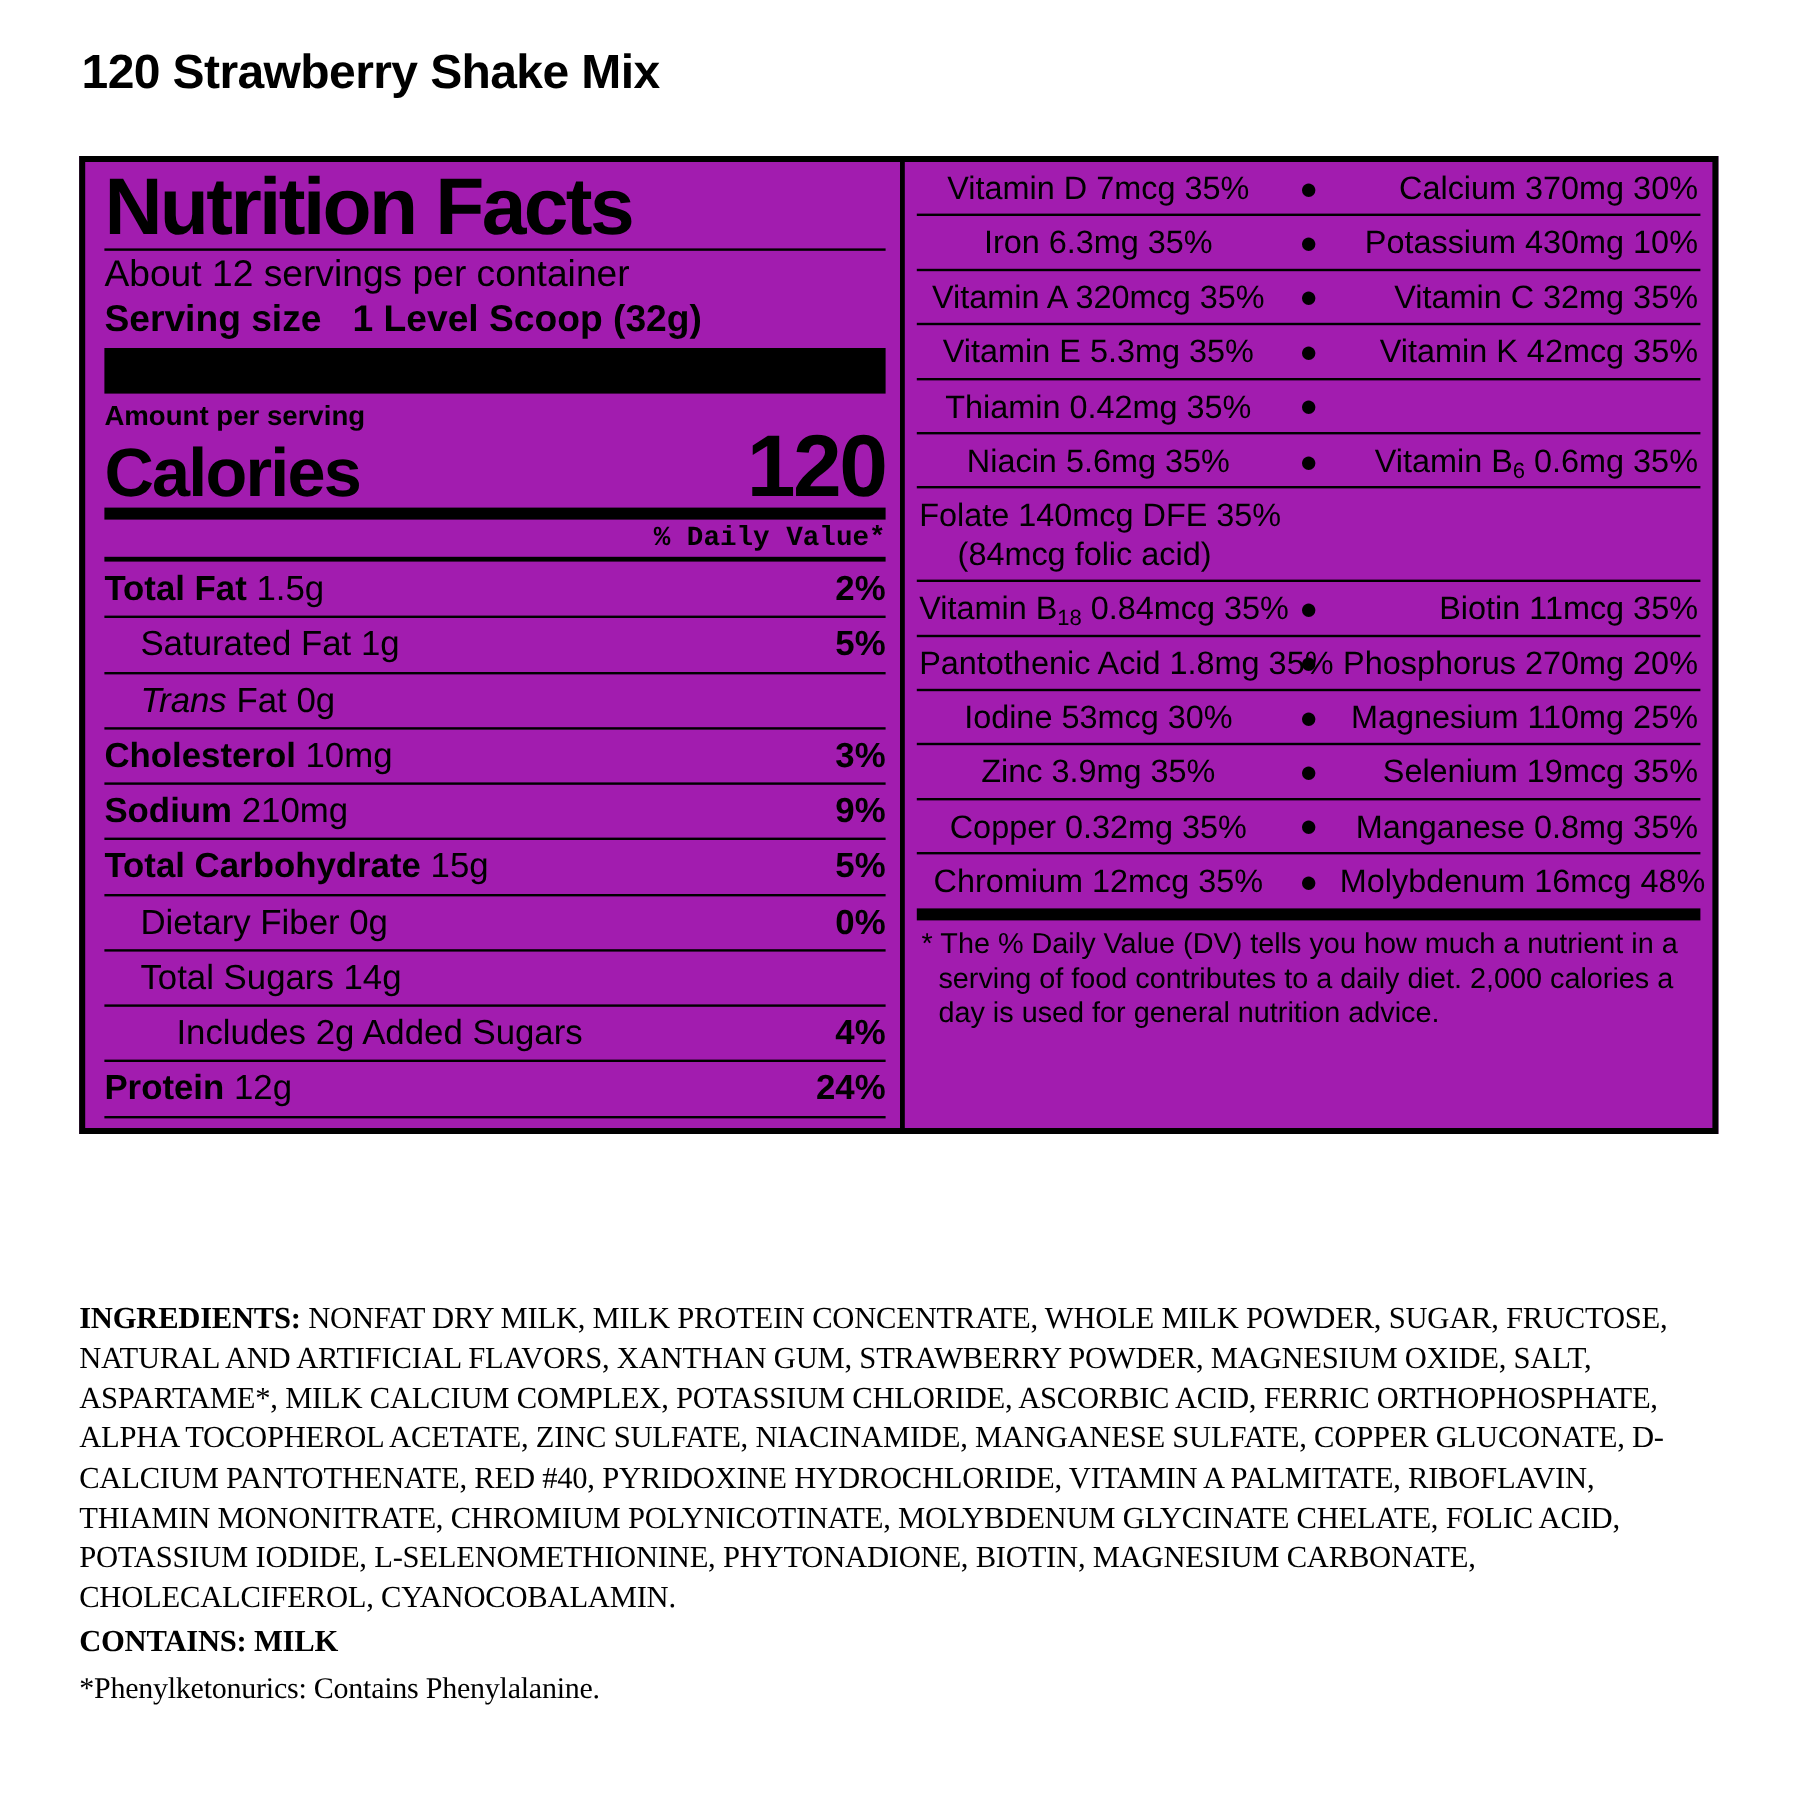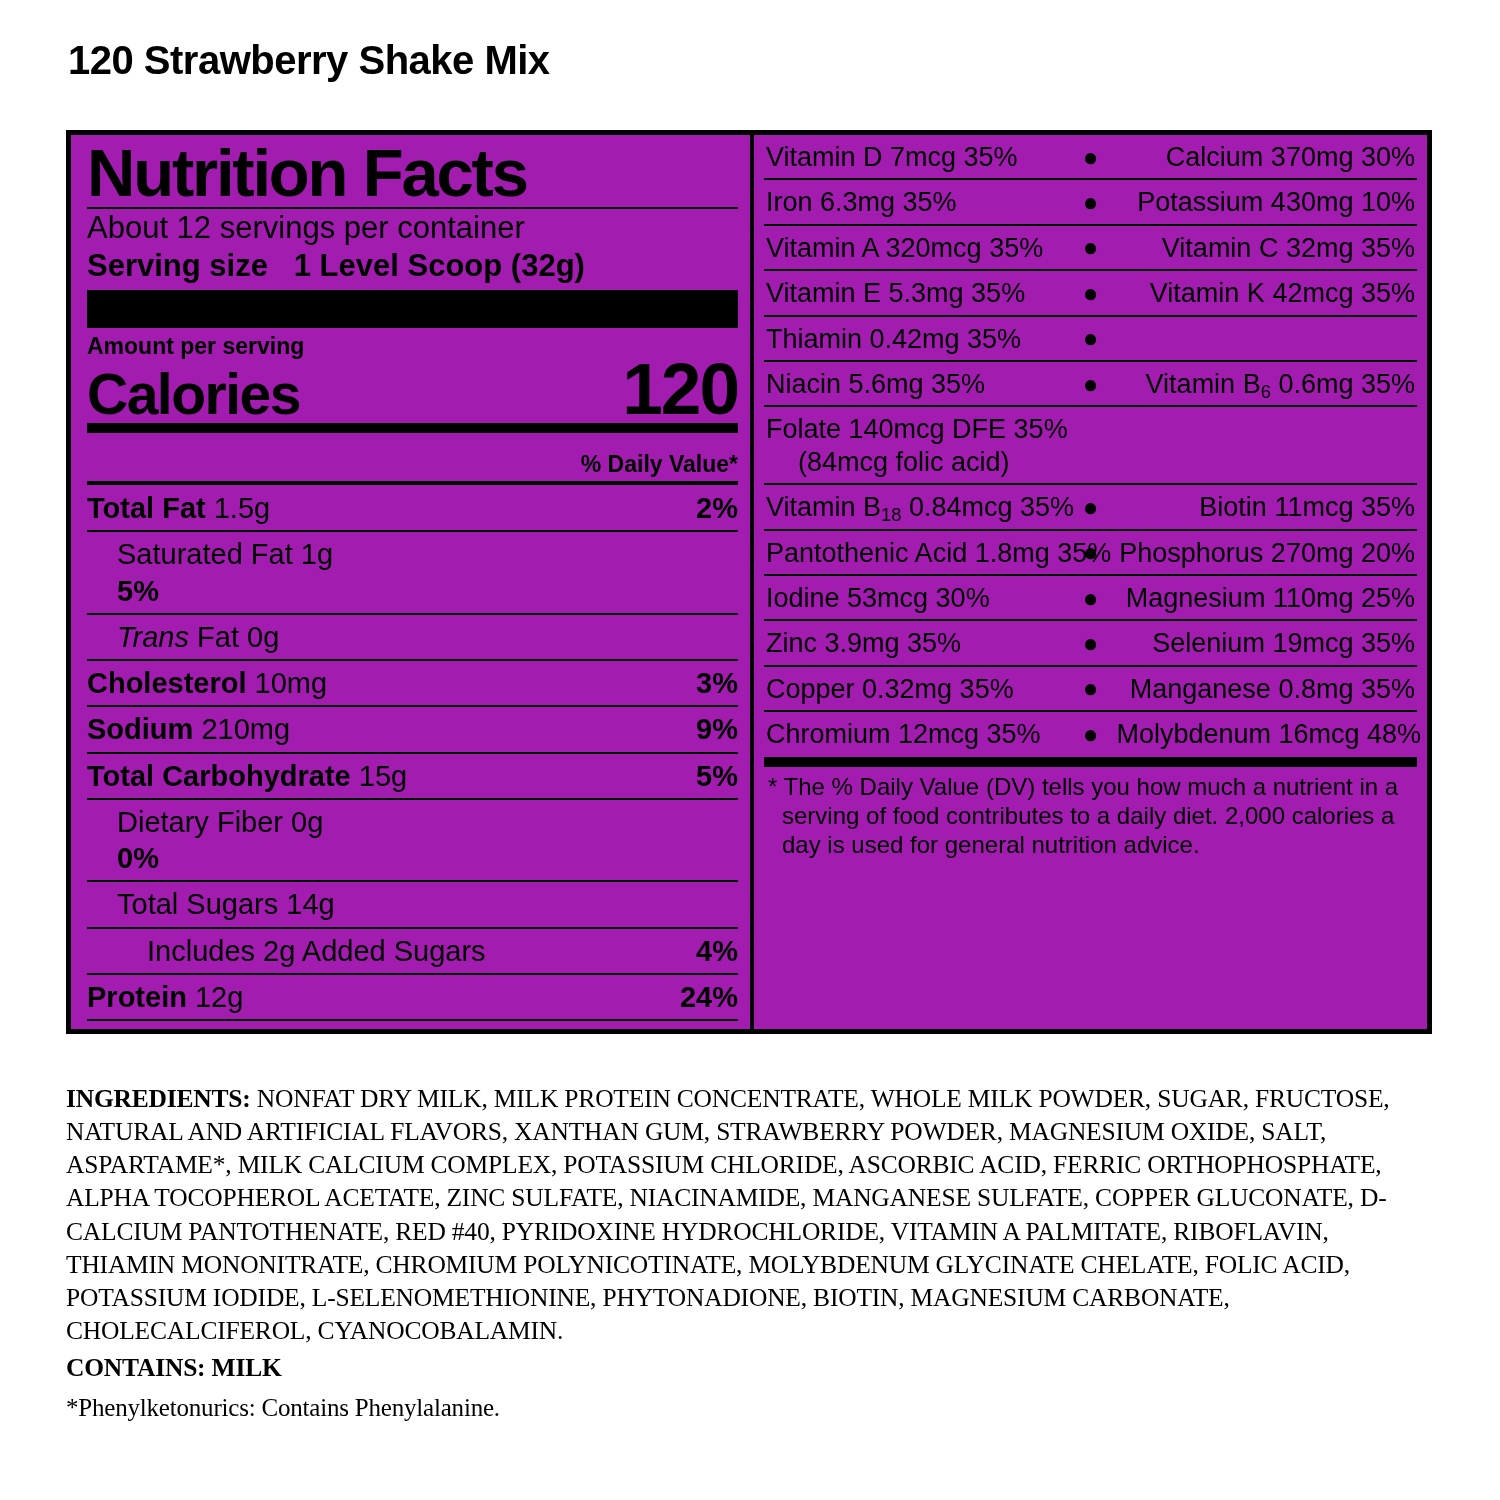--- a/index.html
+++ b/index.html
@@ -86,48 +86,49 @@
   .cal-value {
     font-size: 73px;
     font-weight: bold;
     letter-spacing: -2px;
     line-height: 0.95;
   }
   .dv-header {
     text-align: right;
     font-size: 23px;
     font-weight: bold;
-    margin-top: 18px;
+    margin-top: 2px;
+    font-family: Liberation Mono, monospace;
   }
   .nutrient {
     display: flex;
     justify-content: space-between;
     font-size: 29px;
     line-height: 1.25;
     padding: 2px 0 2px 0;
   }
   .nutrient .nm { white-space: nowrap; }
   .nutrient .nm b { font-weight: bold; }
   .nutrient .dv { font-weight: bold; }
-  .indent1 { padding-left: 30px; flex-direction: column; }
+  .indent1 { padding-left: 30px; }
   .indent2 { padding-left: 60px; }
   .italic { font-style: italic; }
 
   
   .vit-row {
     display: flex;
     align-items: center;
     font-size: 27px;
     line-height: 1.2;
     padding: 6px 2px 5px 2px;
     border-bottom: 2px solid #000;
   }
   .vit-row .left {
     width: 46%;
-    text-align: left;
+    text-align: center;
     white-space: nowrap;
   }
   .vit-row .dot {
     width: 8%;
     text-align: center;
     font-size: 26px;
   }
   .vit-row .right {
     width: 46%;
     text-align: right;

